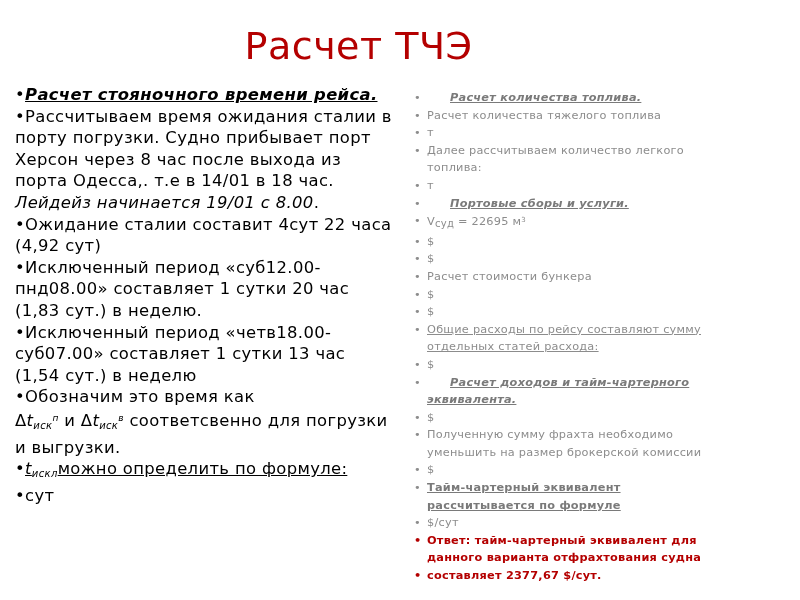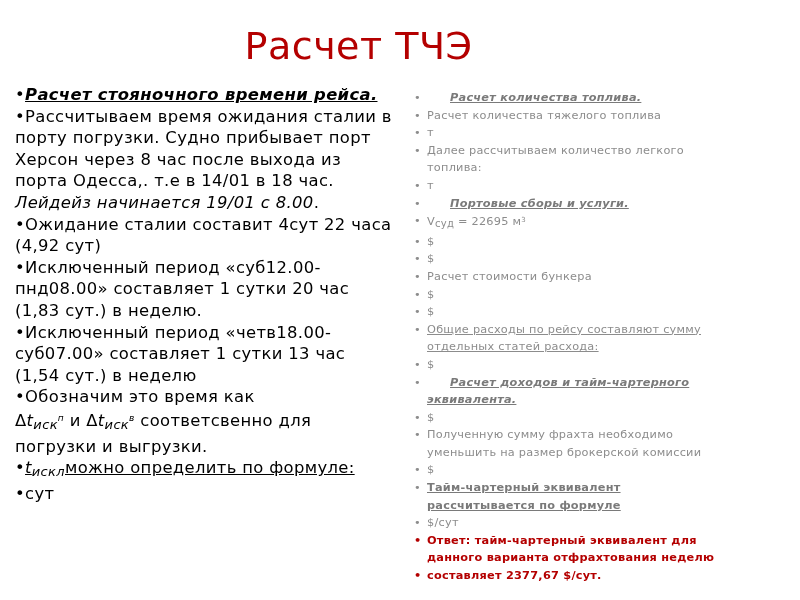--- a/index.html
+++ b/index.html
@@ -17,21 +17,21 @@
     }
     .left {
       position: absolute; left: 15px; top: 84px; width: 380px;
       color: #000; font-size: 16.4px; line-height: 21.6px;
       letter-spacing: 0.35px;
     }
     .left p { margin: 0; }
     .u { text-decoration: underline; }
     .bi { font-weight: bold; font-style: italic; }
     .i { font-style: italic; text-align: center; }
-    .sub { font-size: 13px; font-style: italic; vertical-align: -3px; }
+    .sub { font-size: 10px; font-style: italic; vertical-align: -3px; }
     .sup { font-size: 9px; font-style: italic; vertical-align: 5px; }
     .ital-t { font-style: italic; }
     .right {
       position: absolute; left: 412px; top: 89px; width: 320px;
       color: #8c8c8c; font-size: 11.3px; line-height: 17.6px;
       letter-spacing: 0.25px;
     }
     .right ul { list-style: none; margin: 0; padding: 0; }
     .right li { position: relative; padding-left: 15px; }
     .right li::before {
@@ -94,16 +94,16 @@
     <li><span>$</span></li>
     <li><span>$</span></li>
     <li><span class="un">Общие расходы по рейсу составляют сумму отдельных статей расхода:</span></li>
     <li><span>$</span></li>
     <li><span class="ubi">Расчет доходов и тайм-чартерного эквивалента.</span></li>
     <li><span>$</span></li>
     <li><span>Полученную сумму фрахта необходимо уменьшить на размер брокерской комиссии</span></li>
     <li><span>$</span></li>
     <li><span class="ub">Тайм-чартерный эквивалент рассчитывается по формуле</span></li>
     <li><span>$/сут</span></li>
-    <li class="red"><span>Ответ: тайм-чартерный эквивалент для данного варианта отфрахтования неделю</span></li>
+    <li class="red"><span>Ответ: тайм-чартерный эквивалент для данного варианта отфрахтования судна</span></li>
     <li class="red"><span>составляет 2377,67 $/сут.</span></li>
   </ul>
 </div>
 
 </body></html>

